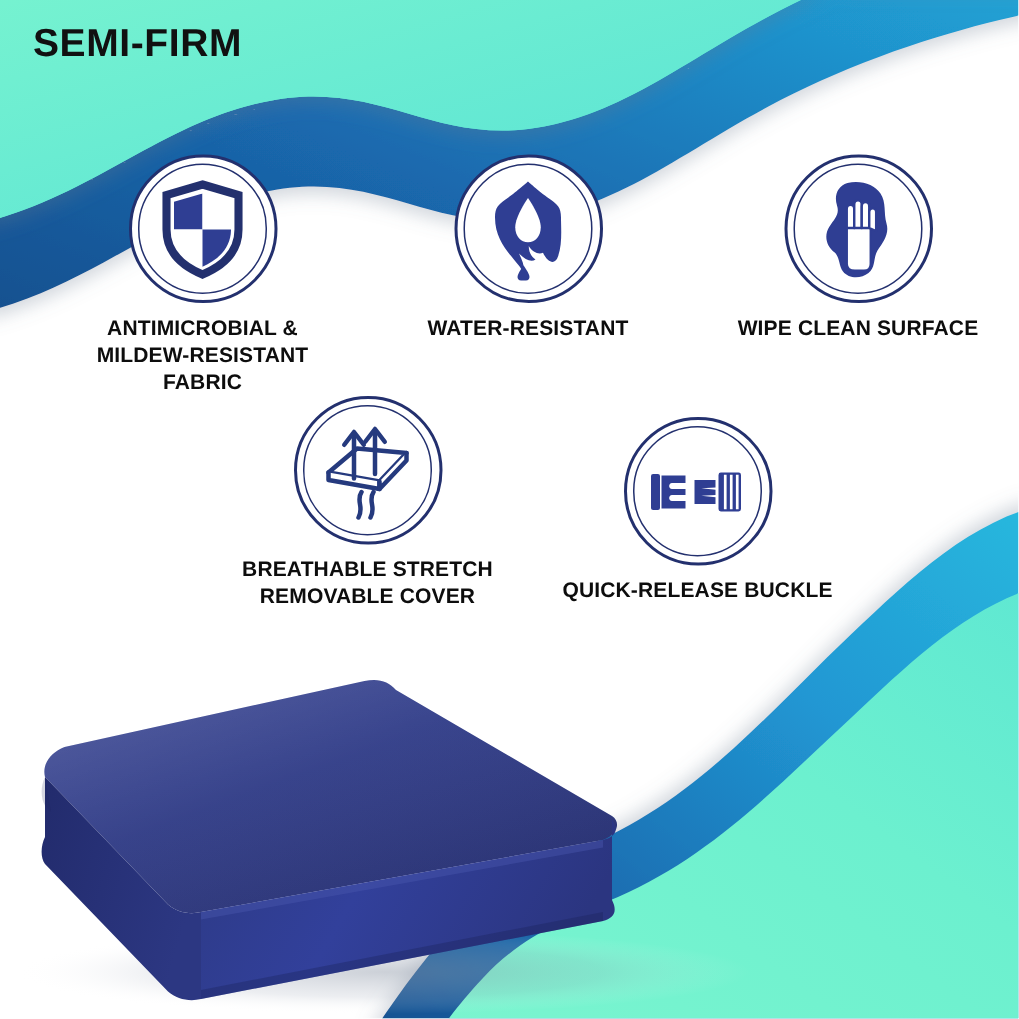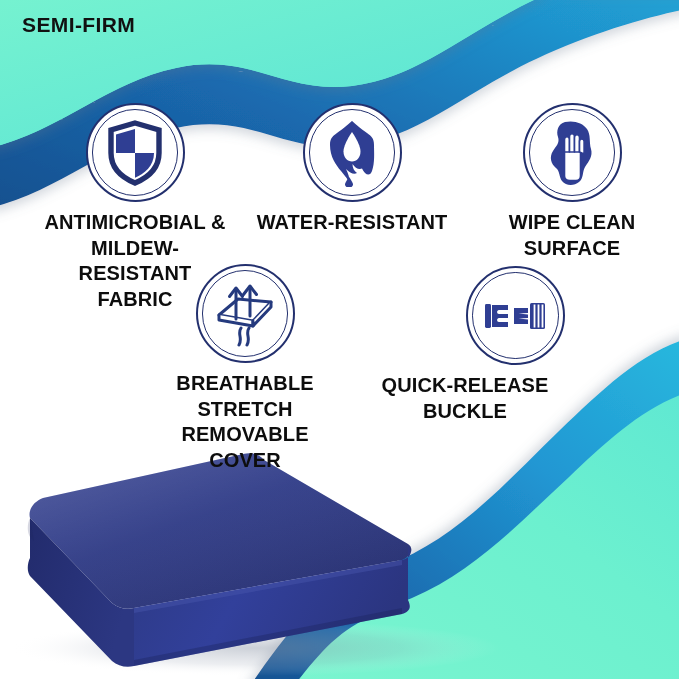--- a/index.html
+++ b/index.html
@@ -28,21 +28,21 @@
     width: 679px;
     height: 679px;
     pointer-events: none;
   }
 
   
   #product-firmness-title {
     position: absolute;
     left: 22px;
     top: 13px;
-    font-size: 21px;
+    font-size: 26px;
     font-weight: bold;
     letter-spacing: 0.4px;
     color: #111111;
     white-space: nowrap;
     z-index: 40;
   }
 
   
   .feature {
     position: absolute;
@@ -72,37 +72,37 @@
     right: 4.4px;
     bottom: 4.4px;
     border-radius: 50%;
     border: 1.5px solid #23306e;
   }
 
   .badge-ring svg { display: block; }
 
   .feature-label {
     margin-top: 8px;
-    font-size: 20px;
+    font-size: 14px;
     font-weight: bold;
     color: #0d0d0d;
     text-align: center;
     line-height: 1.28;
     letter-spacing: 0.1px;
     white-space: pre-line;
   }
 
   
   #feature-antimicrobial { left: 35px;  top: 103px; width: 200px; }
   #feature-water-resistant { left: 252px; top: 103px; width: 200px; }
   #feature-wipe-clean    { left: 472px; top: 103px; width: 200px; }
 
   
   #feature-breathable-cover { left: 145px; top: 264px; width: 200px; }
-  #feature-quick-release    { left: 365px; top: 266px; width: 200px; align-items: flex-end; }
+  #feature-quick-release    { left: 365px; top: 278px; width: 200px; }
 
   
   #product-photo {
     position: absolute;
     left: 0px;
     top: 432px;
     width: 540px;
     height: 247px;
     z-index: 25;
   }

